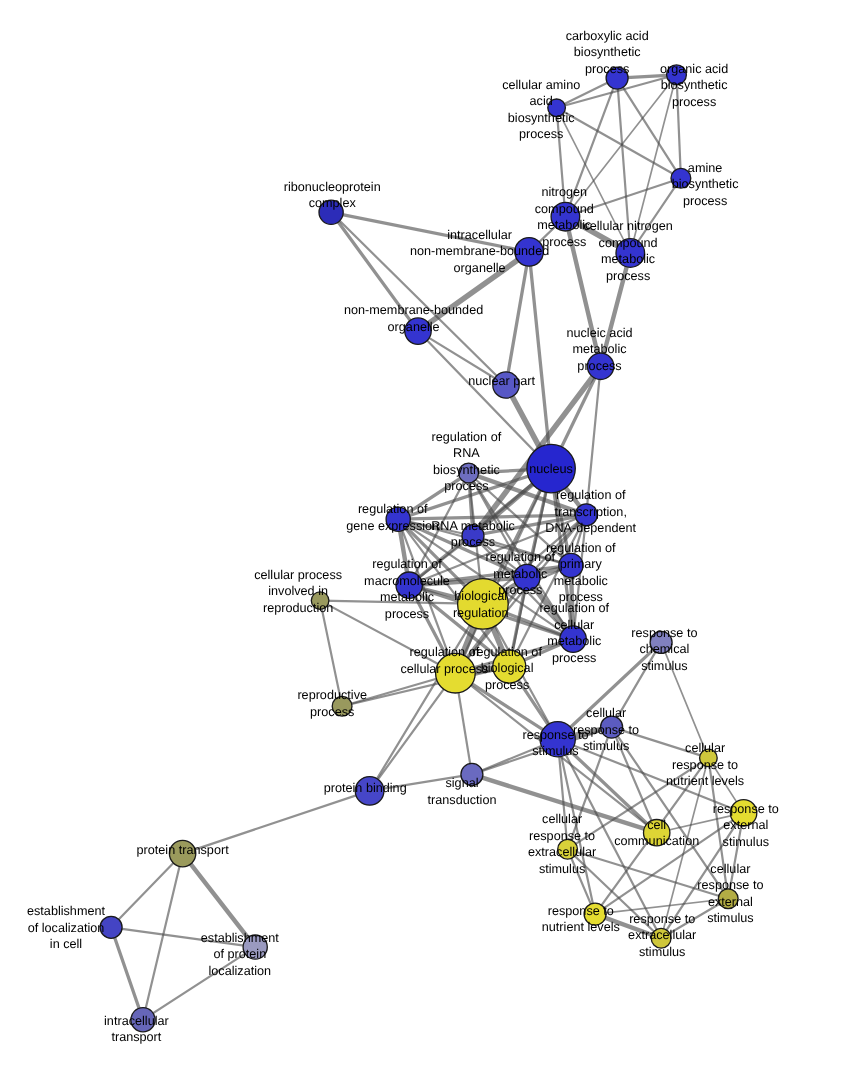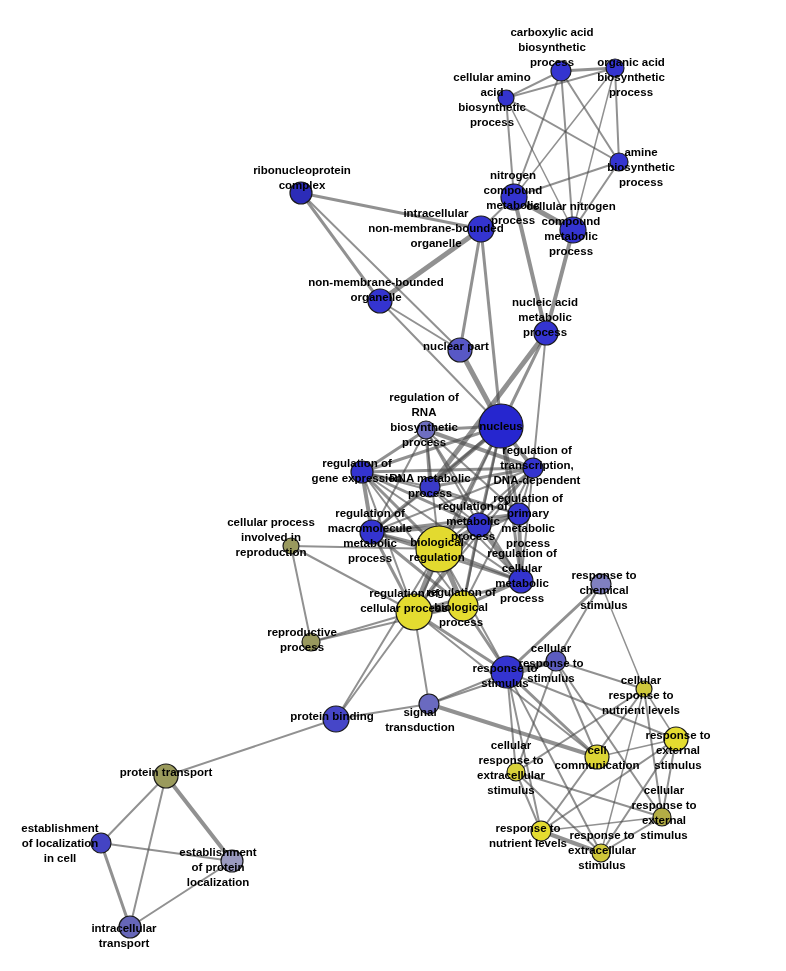--- a/index.html
+++ b/index.html
@@ -6,21 +6,20 @@
     margin: 0;
     padding: 0;
     background: #ffffff;
   }
   .canvas-wrap {
     position: relative;
     width: 786px;
     height: 971px;
     background: #ffffff;
     overflow: hidden;
-    font-weight: bold;
   }
   svg {
     display: block;
   }
   .edge {
     stroke-linecap: round;
     fill: none;
   }
   .node {
     cursor: pointer;

